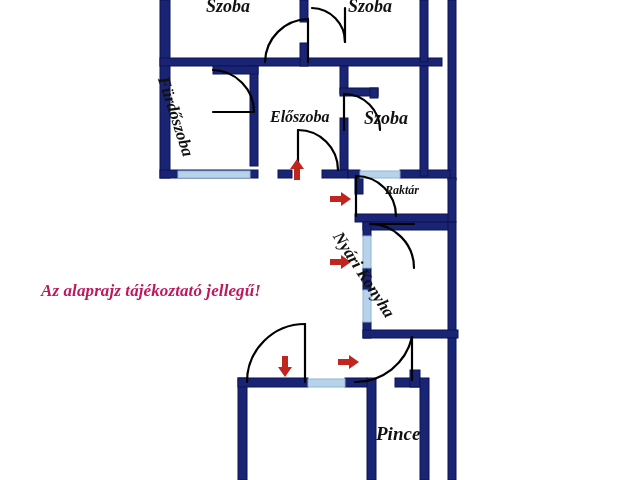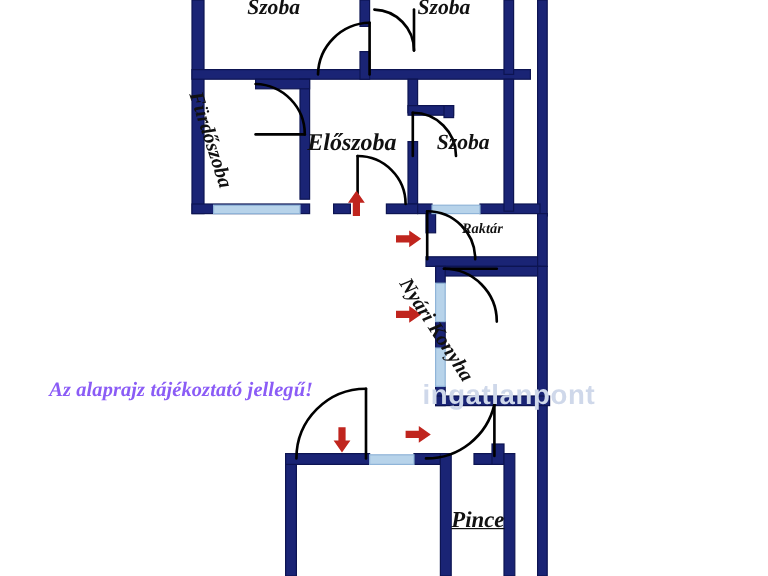--- a/index.html
+++ b/index.html
@@ -26,25 +26,25 @@
     position: absolute;
     font-family: "Liberation Serif", "DejaVu Serif", serif;
     font-style: italic;
     font-weight: bold;
     color: #111111;
     white-space: nowrap;
     pointer-events: none;
   }
   .room-label.sz-top-left { left: 206px; top: -4px;  font-size: 18px; }
   .room-label.sz-top-right { left: 348px; top: -4px; font-size: 18px; }
-  .room-label.eloszoba { left: 256px; top: 108px; font-size: 20px; }
+  .room-label.eloszoba { left: 270px; top: 108px; font-size: 16px; }
   .room-label.szoba-mid { left: 364px; top: 108px; font-size: 18px; }
   .room-label.raktar  { left: 385px; top: 183px; font-size: 12px; }
   .room-label.muhely  { left: 268px; top: 423px; font-size: 19px; }
-  .room-label.pince   { left: 376px; top: 423px; font-size: 19px; text-decoration: underline; }
+  .room-label.pince   { left: 376px; top: 423px; font-size: 19px; }
 
   .room-label.furdo {
     left: 172px;
     top: 74px;
     font-size: 17px;
     transform-origin: left top;
     transform: rotate(72deg);
   }
   .room-label.nyari {
     left: 345px;
@@ -55,24 +55,23 @@
   }
 
   .disclaimer {
     position: absolute;
     left: 41px;
     top: 281px;
     font-family: "Liberation Serif", "DejaVu Serif", serif;
     font-style: italic;
     font-weight: bold;
     font-size: 17px;
-    color: #8b5cf6;
+    color: #be185d;
     white-space: nowrap;
     letter-spacing: 0.1px;
-    margin-top: 34px;
   }
   .watermark {
     position: absolute;
     left: 352px;
     top: 316px;
     font-family: "Liberation Sans", sans-serif;
     font-weight: bold;
     font-size: 23px;
     color: #cfd8ea;
     letter-spacing: 0.5px;
@@ -205,17 +204,16 @@
 
   <div class="room-label sz-top-left">Szoba</div>
   <div class="room-label sz-top-right">Szoba</div>
   <div class="room-label furdo">Fürdőszoba</div>
   <div class="room-label eloszoba">Előszoba</div>
   <div class="room-label szoba-mid">Szoba</div>
   <div class="room-label raktar">Raktár</div>
   <div class="room-label nyari">Nyári Konyha</div>
   <div class="room-label pince">Pince</div>
 
-  <div class="watermark">ingatlanpont</div>
 
   <div class="disclaimer">Az alaprajz tájékoztató jellegű!</div>
 
 </div>
 
 </body></html>

